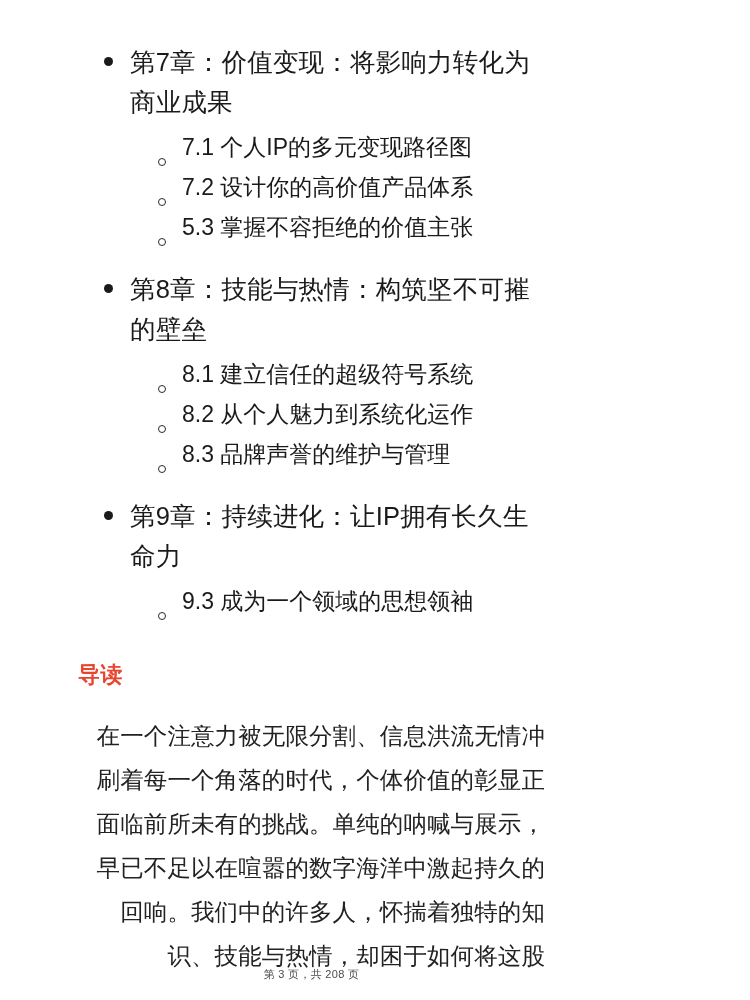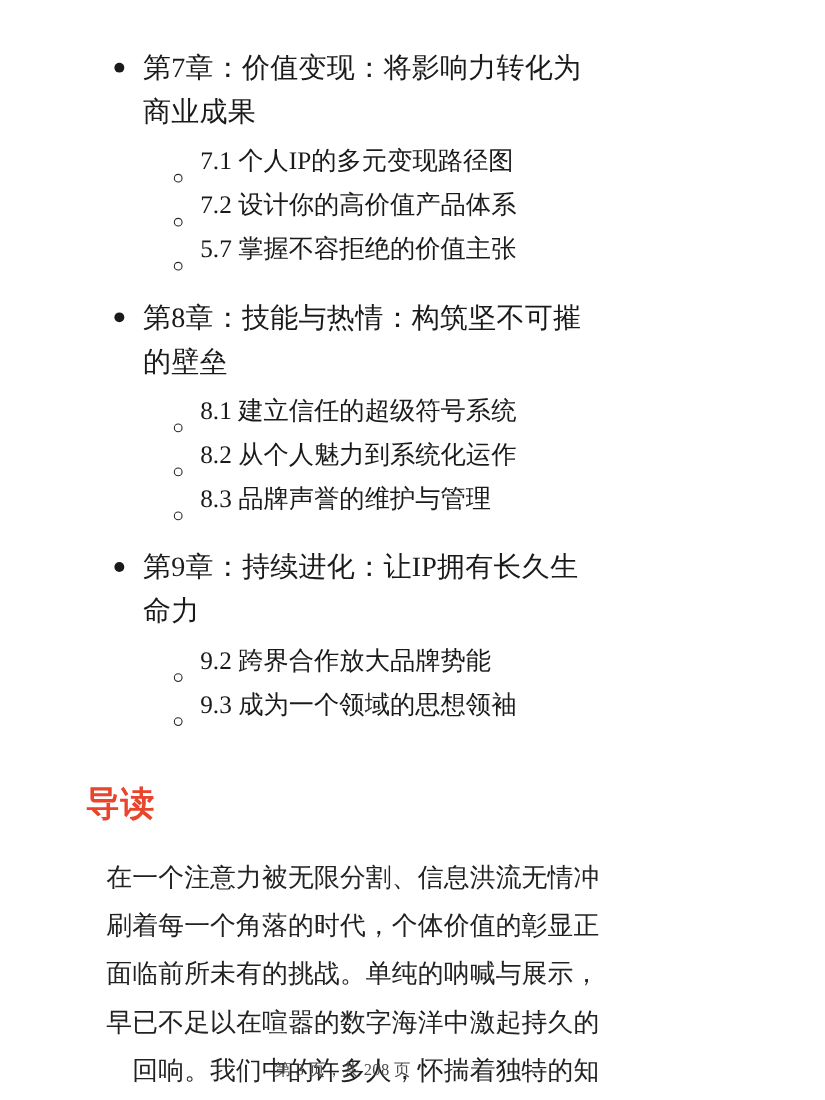--- a/index.html
+++ b/index.html
@@ -14,21 +14,20 @@
     color: #1a1a1a;
     position: relative;
     overflow: hidden;
   }
   .page {
     width: 623px;
     height: 1000px;
     box-sizing: border-box;
     padding: 42px 78px 0 78px;
     position: relative;
-    font-family: Liberation Serif, serif;
   }
 
   
   .toc {
     list-style: none;
     margin: 0;
     padding: 0;
   }
   .chapter {
     margin: 0 0 10px 0;
@@ -83,42 +82,42 @@
     font-weight: 400;
   }
 
   .chapter-gap {
     height: 13px;
   }
 
   
   .lead-heading {
     color: #e8452c;
-    font-size: 31px;
+    font-size: 22px;
     font-weight: bold;
-    margin: 50px 0 18px 0;
+    margin: 40px 0 18px 0;
     letter-spacing: 0.5px;
   }
   .lead-body {
     font-size: 23.5px;
     line-height: 44px;
     color: #222222;
     text-align: right;
     letter-spacing: 0.1px;
     word-break: break-all;
   }
 
   
   .footer {
     position: absolute;
     left: 0;
     right: 0;
     bottom: 18px;
     text-align: center;
-    font-size: 15px;
+    font-size: 11px;
     color: #4a4a4a;
     letter-spacing: 0.3px;
   }
 </style>
 </head>
 <body>
 
 <div class="page">
 
   <ul class="toc">
@@ -132,21 +131,21 @@
         <li class="section-row">
           <span class="bullet-hollow"></span>
           <span class="section-title">7.1 个人IP的多元变现路径图</span>
         </li>
         <li class="section-row">
           <span class="bullet-hollow"></span>
           <span class="section-title">7.2 设计你的高价值产品体系</span>
         </li>
         <li class="section-row">
           <span class="bullet-hollow"></span>
-          <span class="section-title">5.7 掌握不容拒绝的价值主张</span>
+          <span class="section-title">5.3 掌握不容拒绝的价值主张</span>
         </li>
       </ul>
     </li>
 
     <div class="chapter-gap"></div>
 
     <li class="chapter">
       <div class="chapter-row">
         <span class="bullet-filled"></span>
         <span class="chapter-title">第8章：技能与热情：构筑坚不可摧的壁垒</span>
@@ -170,24 +169,20 @@
     <div class="chapter-gap"></div>
 
     <li class="chapter">
       <div class="chapter-row">
         <span class="bullet-filled"></span>
         <span class="chapter-title">第9章：持续进化：让IP拥有长久生命力</span>
       </div>
       <ul class="sections">
         <li class="section-row">
           <span class="bullet-hollow"></span>
-          <span class="section-title">9.2 跨界合作放大品牌势能</span>
-        </li>
-        <li class="section-row">
-          <span class="bullet-hollow"></span>
           <span class="section-title">9.3 成为一个领域的思想领袖</span>
         </li>
       </ul>
     </li>
 
   </ul>
 
   <h2 class="lead-heading">导读</h2>
 
   <p class="lead-body">在一个注意力被无限分割、信息洪流无情冲刷着每一个角落的时代，个体价值的彰显正面临前所未有的挑战。单纯的呐喊与展示，早已不足以在喧嚣的数字海洋中激起持久的回响。我们中的许多人，怀揣着独特的知识、技能与热情，却困于如何将这股</p>

